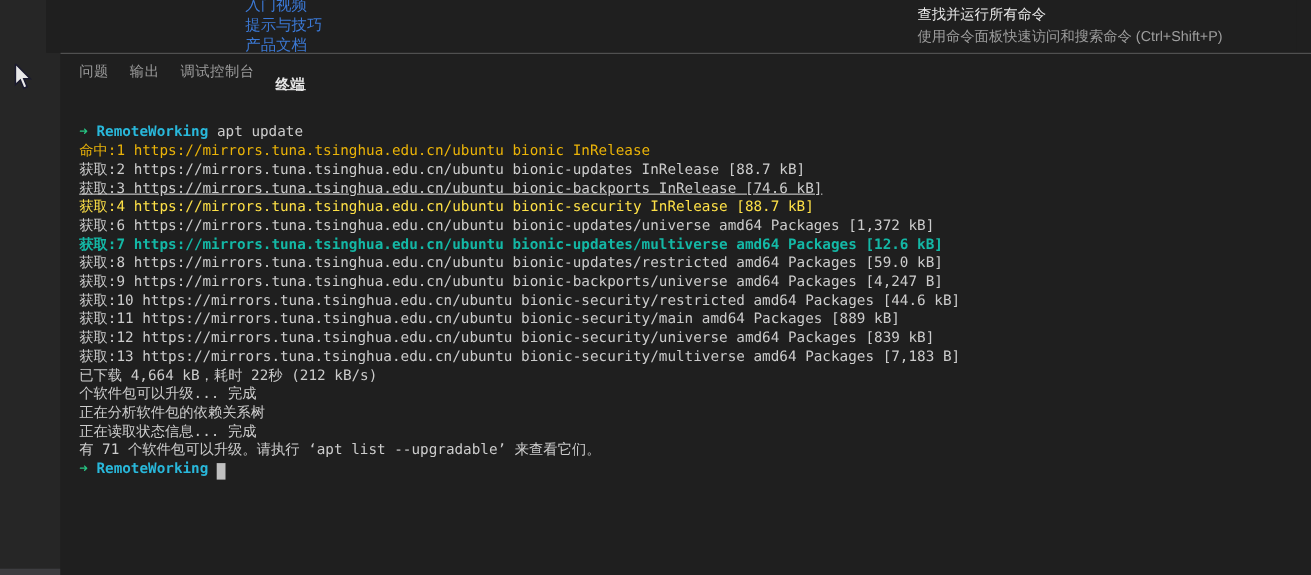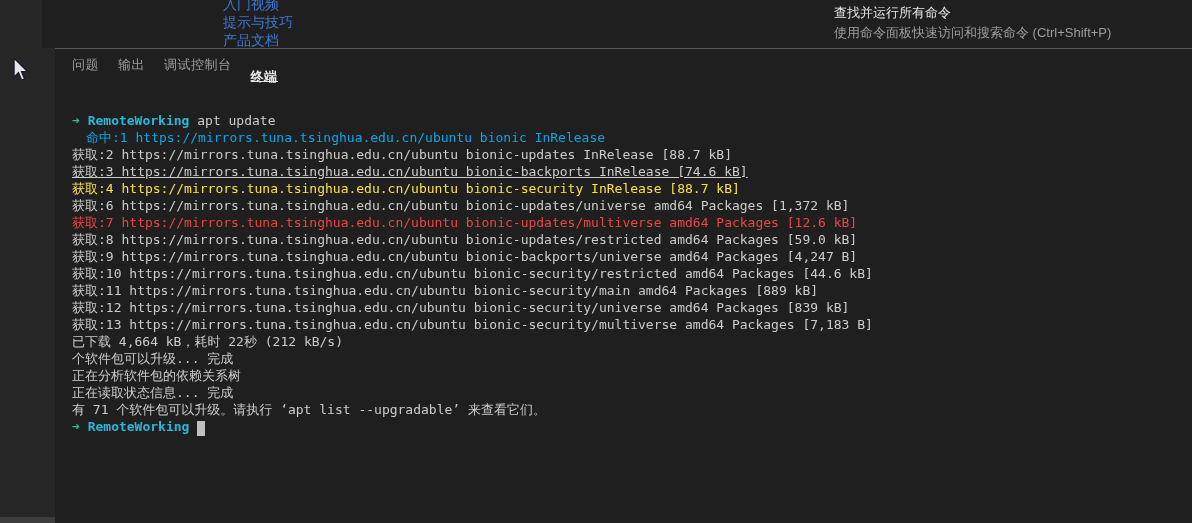--- a/index.html
+++ b/index.html
@@ -141,26 +141,26 @@
 
   <div class="panel">
     <div class="panel-tab-bar">
       <div class="panel-tab">问题</div>
       <div class="panel-tab">输出</div>
       <div class="panel-tab">调试控制台</div>
       <div class="panel-tab active">终端</div>
     </div>
     <div class="terminal">
         <div class="term-line"><span style="color: rgb(38, 194, 129);">➜</span><span style="color: rgb(204, 204, 204);"> </span><span style="color: rgb(41, 184, 219); font-weight: bold;">RemoteWorking</span><span style="color: rgb(204, 204, 204);"> apt update</span></div>
-        <div class="term-line"><span style="color: #0ea5e9; margin-left: 14px;">命中:1 https://mirrors.tuna.tsinghua.edu.cn/ubuntu bionic InRelease</span></div>
+        <div class="term-line"><span style="color: #eab308;">命中:1 https://mirrors.tuna.tsinghua.edu.cn/ubuntu bionic InRelease</span></div>
         <div class="term-line"><span style="color: rgb(204, 204, 204);">获取:2 https://mirrors.tuna.tsinghua.edu.cn/ubuntu bionic-updates InRelease [88.7 kB]</span></div>
         <div class="term-line"><span style="color: rgb(204, 204, 204); text-decoration: underline;">获取:3 https://mirrors.tuna.tsinghua.edu.cn/ubuntu bionic-backports InRelease [74.6 kB]</span></div>
         <div class="term-line"><span style="color: #fde047;">获取:4 https://mirrors.tuna.tsinghua.edu.cn/ubuntu bionic-security InRelease [88.7 kB]</span></div>
         <div class="term-line"><span style="color: rgb(204, 204, 204);">获取:6 https://mirrors.tuna.tsinghua.edu.cn/ubuntu bionic-updates/universe amd64 Packages [1,372 kB]</span></div>
-        <div class="term-line"><span style="color: #ef4444;">获取:7 https://mirrors.tuna.tsinghua.edu.cn/ubuntu bionic-updates/multiverse amd64 Packages [12.6 kB]</span></div>
+        <div class="term-line"><span style="color: #14b8a6; font-weight: bold;">获取:7 https://mirrors.tuna.tsinghua.edu.cn/ubuntu bionic-updates/multiverse amd64 Packages [12.6 kB]</span></div>
         <div class="term-line"><span style="color: rgb(204, 204, 204);">获取:8 https://mirrors.tuna.tsinghua.edu.cn/ubuntu bionic-updates/restricted amd64 Packages [59.0 kB]</span></div>
         <div class="term-line"><span style="color: rgb(204, 204, 204);">获取:9 https://mirrors.tuna.tsinghua.edu.cn/ubuntu bionic-backports/universe amd64 Packages [4,247 B]</span></div>
         <div class="term-line"><span style="color: rgb(204, 204, 204);">获取:10 https://mirrors.tuna.tsinghua.edu.cn/ubuntu bionic-security/restricted amd64 Packages [44.6 kB]</span></div>
         <div class="term-line"><span style="color: rgb(204, 204, 204);">获取:11 https://mirrors.tuna.tsinghua.edu.cn/ubuntu bionic-security/main amd64 Packages [889 kB]</span></div>
         <div class="term-line"><span style="color: rgb(204, 204, 204);">获取:12 https://mirrors.tuna.tsinghua.edu.cn/ubuntu bionic-security/universe amd64 Packages [839 kB]</span></div>
         <div class="term-line"><span style="color: rgb(204, 204, 204);">获取:13 https://mirrors.tuna.tsinghua.edu.cn/ubuntu bionic-security/multiverse amd64 Packages [7,183 B]</span></div>
         <div class="term-line"><span style="color: rgb(204, 204, 204);">已下载 4,664 kB，耗时 22秒 (212 kB/s)</span></div>
         <div class="term-line"><span style="color: rgb(204, 204, 204);">个软件包可以升级... 完成</span></div>
         <div class="term-line"><span style="color: rgb(204, 204, 204);">正在分析软件包的依赖关系树</span></div>
         <div class="term-line"><span style="color: rgb(204, 204, 204);">正在读取状态信息... 完成</span></div>

